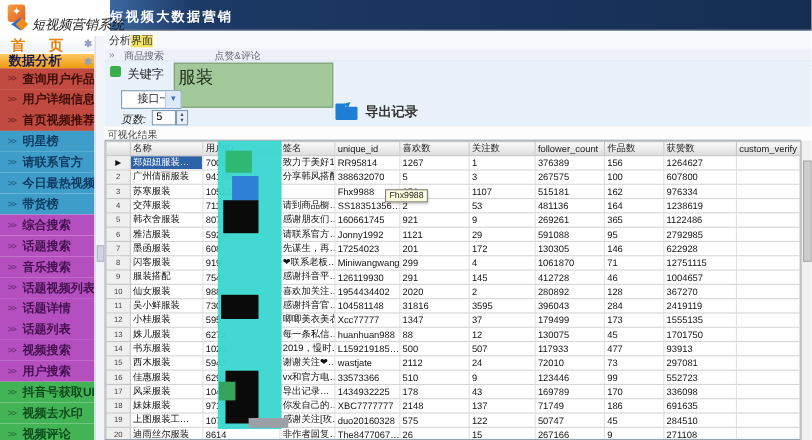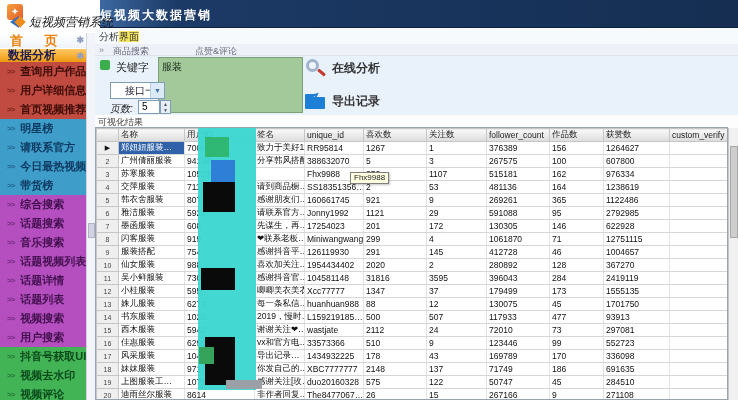--- a/index.html
+++ b/index.html
@@ -48,22 +48,22 @@
 .paneltabs { position:absolute; left:0; top:16px; width:643px; height:12px; background:#eef2f8;
   font-size:9px; color:#667; border-bottom:1px solid #dde4ee; }
 .pt-chev { position:absolute; left:4px; top:1px; color:#889; }
 .pt1 { position:absolute; left:18px; top:1px; }
 .pt2 { position:absolute; left:100px; top:1px; }
 
 .form-area { position:absolute; left:0; top:28px; width:643px; height:59px; background:#e9f1fa; }
 .kw-icon { position:absolute; left:5px; top:4px; width:10px; height:10px; background:#3bae4c;
   border-radius:2px; color:#fff; font-size:7px; line-height:10px; text-align:center; }
 .kw-label { position:absolute; left:21px; top:4px; font-size:11px; color:#222; }
-.kw-box { position:absolute; left:63px; top:1px; width:145px; height:56px; background:#a3c99b;
-  border:1px solid #7ea077; font-size:10px; color:#1c2c1c; padding:2px 3px; }
+.kw-box { position:absolute; left:63px; top:1px; width:145px; height:41px; background:#a3c99b;
+  border:1px solid #7ea077; font-size:16px; color:#1c2c1c; padding:2px 3px; }
 .combo { position:absolute; left:15px; top:26px; width:55px; height:17px; background:#fff;
   border:1px solid #7f9db9; font-size:10px; color:#223; line-height:15px; padding-left:14px; }
 .combo .arrow { position:absolute; right:0; top:0; width:14px; height:15px; background:#dce9f7;
   color:#3c6fb8; font-size:7px; text-align:center; line-height:15px; border-left:1px solid #b9cde4; }
 .pages { position:absolute; left:15px; top:46px; font-size:10px; color:#222;font-style:italic; }
 .pages-box { position:absolute; left:43px; top:44px; width:22px; height:14px; background:#fff;
   border:1px solid #7f9db9; font-size:10px; padding-left:3px; line-height:12px; }
 .spin { position:absolute; left:65px; top:44px; width:11px; height:14px; border:1px solid #7f9db9;
   background:#e8eef6; font-size:5px; line-height:6px; text-align:center; color:#456; }
 .btn { position:absolute; display:flex; align-items:center; cursor:pointer; }
@@ -239,27 +239,20 @@
       <span class="kw-label">关键字</span>
       <div class="kw-box">服装</div>
       <div class="combo">
         <span>接口一</span>
         <span class="arrow">▼</span>
       </div>
       <span class="pages">页数:</span>
       <div class="pages-box">5</div>
       <div class="spin">▲<br>▼</div>
 
-      <div class="btn btn-analysis">
-        <span class="mag">
-          <span class="mag-ring"></span>
-            <span class="mag-handle"></span>
-        </span>
-        <span class="btn-label">在线分析</span>
-      </div>
       <div class="btn btn-export">
         <span class="folder">
           <span class="folder-arrow">➤</span>
           <span class="folder-tab"></span>
             <span class="folder-body"></span>
         </span>
         <span class="btn-label">导出记录</span>
       </div>
     </div>
 

